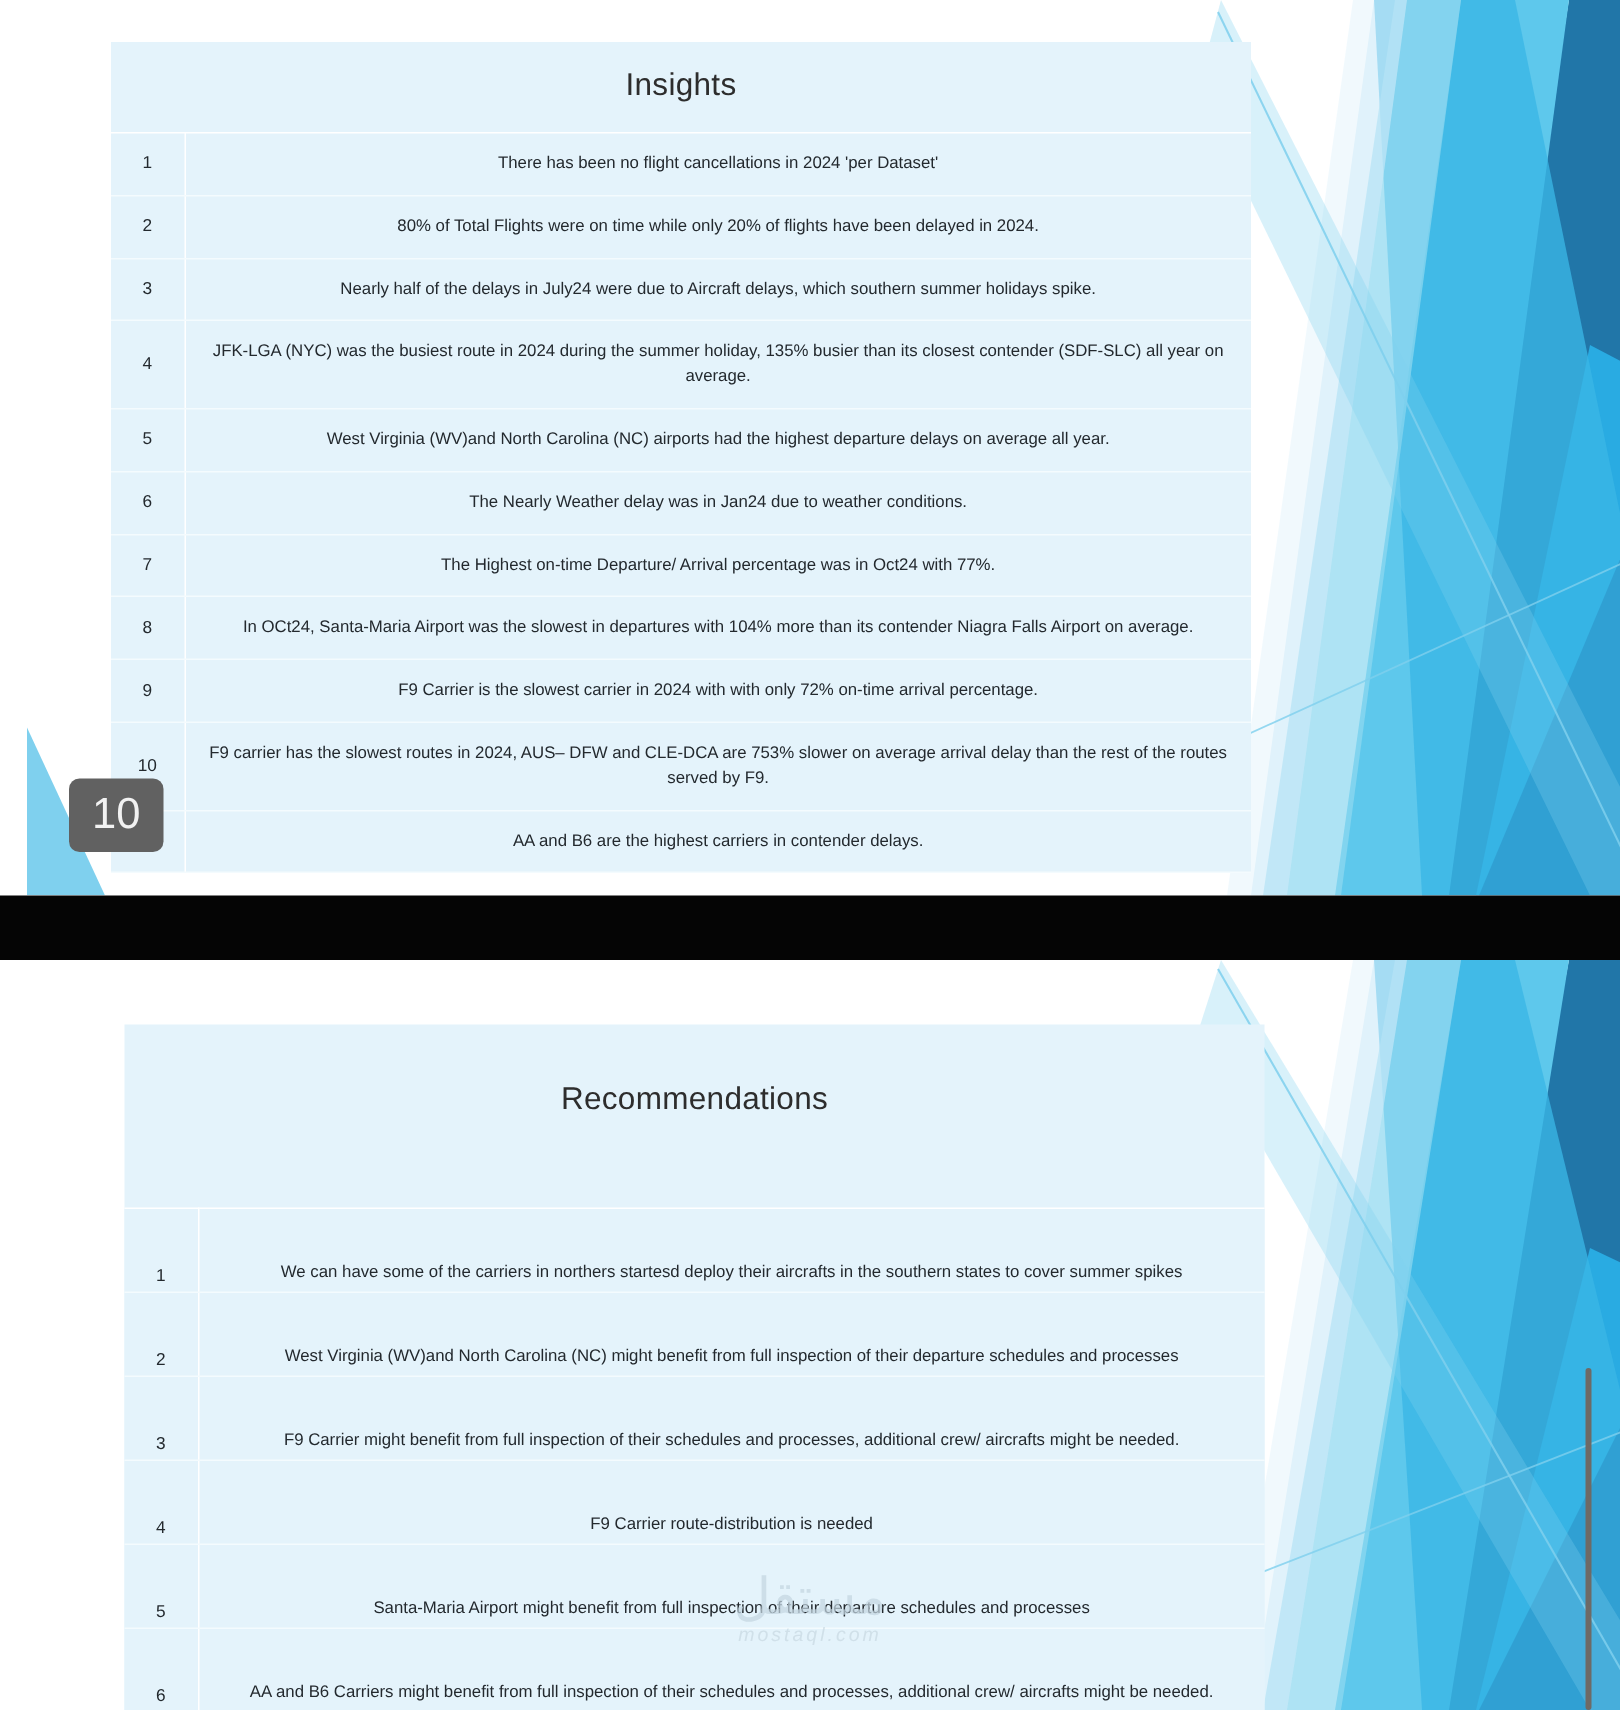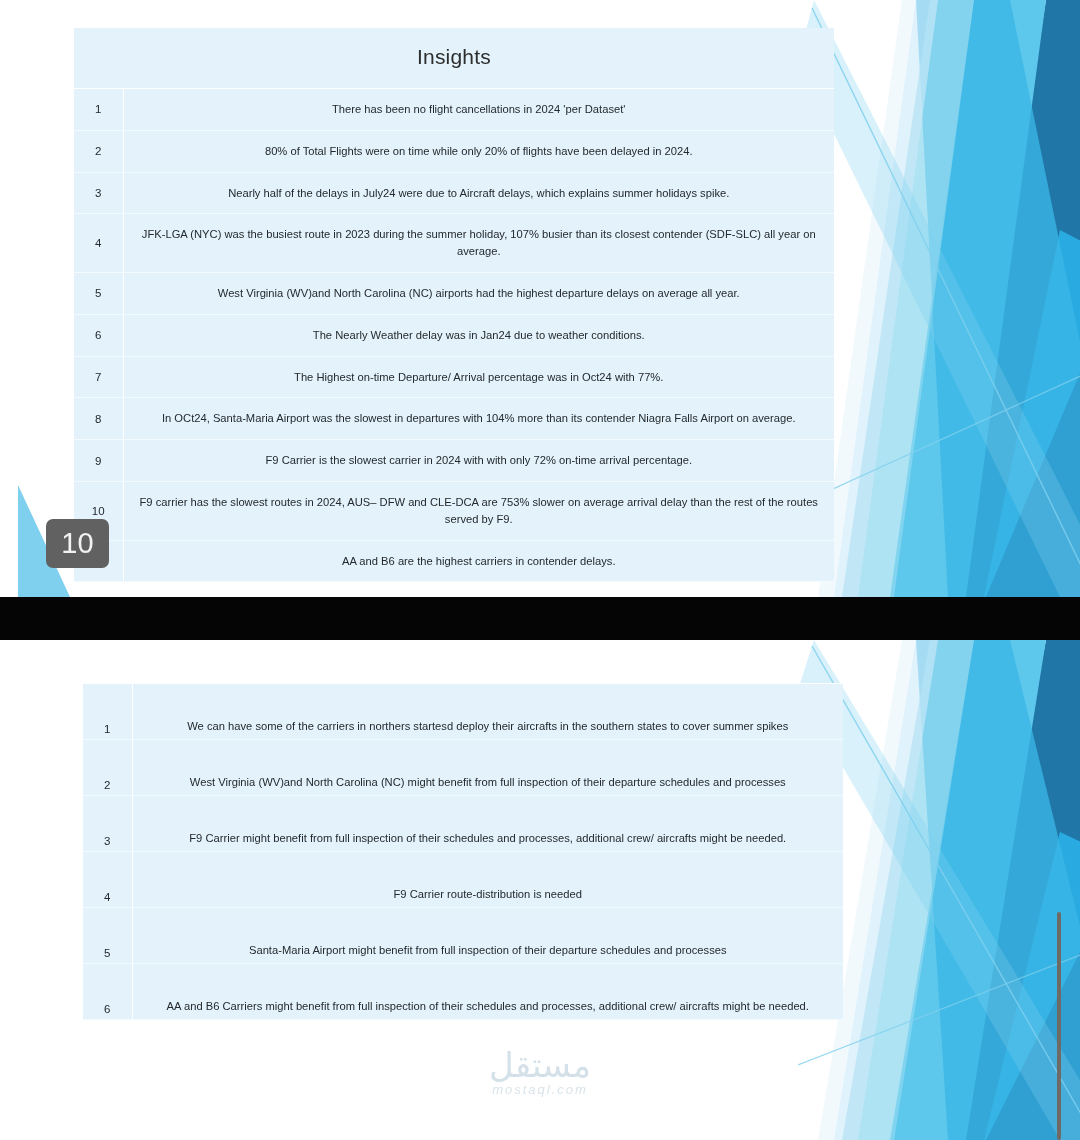--- a/index.html
+++ b/index.html
@@ -185,25 +185,25 @@
           <tr>
             <td class="idx">1</td>
             <td class="body">There has been no flight cancellations in 2024 'per Dataset'</td>
           </tr>
           <tr>
             <td class="idx">2</td>
             <td class="body">80% of Total Flights were on time while only 20% of flights have been delayed in 2024.</td>
           </tr>
           <tr>
             <td class="idx">3</td>
-            <td class="body">Nearly half of the delays in July24 were due to Aircraft delays, which explains summer holidays spike.</td>
+            <td class="body">Nearly half of the delays in July24 were due to Aircraft delays, which southern summer holidays spike.</td>
           </tr>
           <tr class="tall">
             <td class="idx">4</td>
-            <td class="body">JFK-LGA (NYC) was the busiest route in 2023 during the summer holiday, 107% busier than its closest contender (SDF-SLC) all year on average.</td>
+            <td class="body">JFK-LGA (NYC) was the busiest route in 2024 during the summer holiday, 135% busier than its closest contender (SDF-SLC) all year on average.</td>
           </tr>
           <tr>
             <td class="idx">5</td>
             <td class="body">West Virginia (WV)and North Carolina (NC) airports had the highest departure delays on average all year.</td>
           </tr>
           <tr>
             <td class="idx">6</td>
             <td class="body">The Nearly Weather delay was in Jan24 due to weather conditions.</td>
           </tr>
           <tr>
@@ -247,20 +247,21 @@
         <polygon points="140,0 60,500 20,500 104,0" fill="#cdeaf8" opacity=".62"></polygon>
         <polygon points="118,0 36,500 6,500 86,0" fill="#ffffff" opacity=".55"></polygon>
         <polygon points="300,276 188,500 300,500" fill="#2b8fc4" opacity=".55"></polygon>
         <polygon points="16,0 300,470 300,500 262,500 0,50" fill="#7fd0ee" opacity=".30"></polygon>
         <line x1="14" y1="6" x2="290" y2="486" stroke="#7fd0ee" stroke-width="1.4" opacity=".85"></line>
         <line x1="0" y1="425" x2="300" y2="308" stroke="#7fd0ee" stroke-width="1.2" opacity=".8"></line>
       </svg>
     </div>
 
     <div class="tbl-panel" id="recs-panel" style="top:43px;">
+      <div class="tbl-title" id="recs-title">Recommendations</div>
 
       <table class="grid" id="recs-table">
         <tbody>
           <tr>
             <td class="idx">1</td>
             <td class="body">We can have some of the carriers in northers startesd deploy their aircrafts in the southern states to cover summer spikes</td>
           </tr>
           <tr>
             <td class="idx">2</td>
             <td class="body">West Virginia (WV)and North Carolina (NC) might benefit from full inspection of their departure schedules and processes</td>

